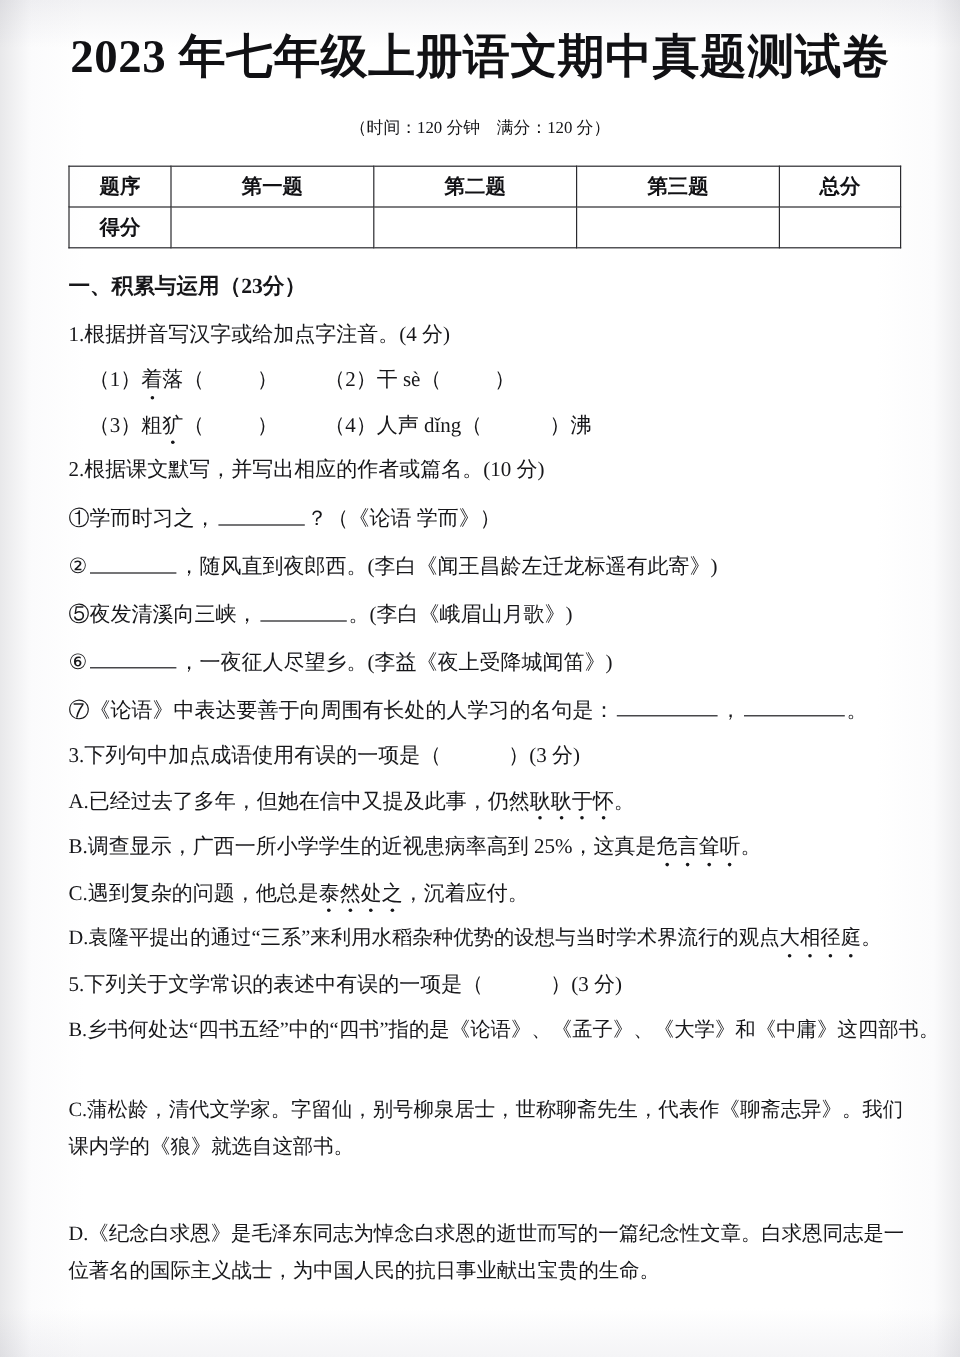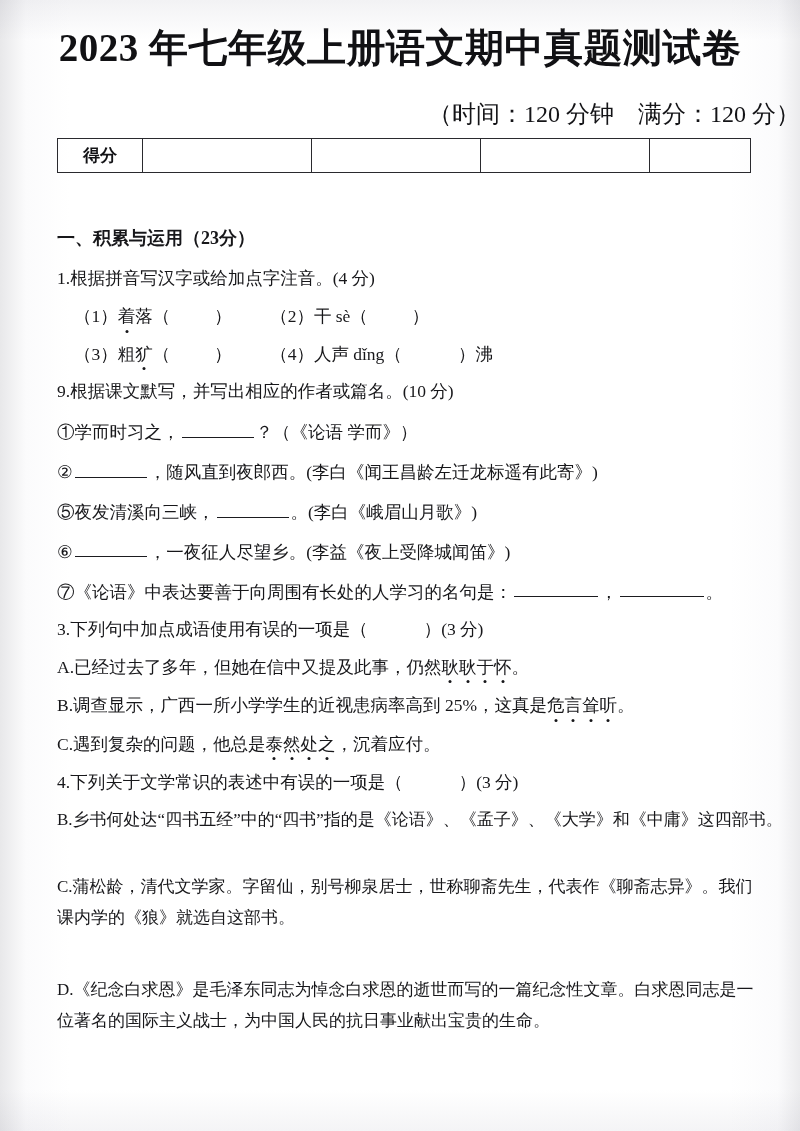--- a/index.html
+++ b/index.html
@@ -42,22 +42,22 @@
     font-size: 39px;
     letter-spacing: 0.5px;
     line-height: 1.15;
     color: #111114;
     white-space: nowrap;
   }
   .doc-subtitle {
     position: absolute;
     left: 0; top: 100px;
     width: 800px;
-    text-align: right;
-    font-size: 24px;
+    text-align: center;
+    font-size: 14px;
     line-height: 1.2;
     color: #141417;
     white-space: nowrap;
   }
 
   
   .score-table {
     position: absolute;
     left: 57px; top: 138px;
     width: 688px;
@@ -147,20 +147,27 @@
 <div class="paper"></div>
 
 <div class="sheet">
 
   <div class="doc-title">2023 年七年级上册语文期中真题测试卷</div>
   <div class="doc-subtitle">（时间：120 分钟　满分：120 分）</div>
 
   <table class="score-table">
     <tbody>
       <tr>
+        <td class="col-label">题序</td>
+        <td class="col-q">第一题</td>
+        <td class="col-q">第二题</td>
+        <td class="col-q">第三题</td>
+        <td class="col-total">总分</td>
+      </tr>
+      <tr>
         <td class="col-label">得分</td>
         <td class="col-q blank-cell"></td>
         <td class="col-q blank-cell"></td>
         <td class="col-q blank-cell"></td>
         <td class="col-total blank-cell"></td>
       </tr>
     </tbody>
   </table>
 
   <div class="content">
@@ -172,21 +179,21 @@
     <div class="line indent-1">
       <span>（1）</span><span class="dotted">着</span><span>落（</span><span class="gap"></span><span>）</span>
       <span style="display:inline-block;width:34px"></span><span>（2）</span><span>干 </span><span class="pinyin">sè</span><span>（</span><span class="gap"></span><span>）</span>
     </div>
 
     <div class="line indent-1">
       <span>（3）</span><span>粗</span><span class="dotted">犷</span><span>（</span><span class="gap"></span><span>）</span>
       <span style="display:inline-block;width:34px"></span><span>（4）</span><span>人声 </span><span class="pinyin">dǐng</span><span>（</span><span class="gap lg"></span><span>）沸</span>
     </div>
 
-    <div class="line q-stem" style="margin-top:6px">9.根据课文默写，并写出相应的作者或篇名。(10 分)</div>
+    <div class="line q-stem" style="margin-top:6px">2.根据课文默写，并写出相应的作者或篇名。(10 分)</div>
 
     <div class="line">
       <span>①</span><span>学而时习之，</span><span class="blank w-md"></span><span>？（《论语 学而》）</span>
     </div>
 
     <div class="line">
       <span>②</span><span class="blank w-md"></span><span>，随风直到夜郎西。(李白《闻王昌龄左迁龙标遥有此寄》)</span>
     </div>
 
 
@@ -212,23 +219,26 @@
     </div>
 
     <div class="line opt">
       <span>B.</span><span>调查显示，广西一所小学学生的近视患病率高到 25%，这真是</span><span class="dotted-run"><span class="dotted">危</span><span class="dotted">言</span><span class="dotted">耸</span><span class="dotted">听</span></span><span>。</span>
     </div>
 
     <div class="line opt">
       <span>C.</span><span>遇到复杂的问题，他总是</span><span class="dotted-run"><span class="dotted">泰</span><span class="dotted">然</span><span class="dotted">处</span><span class="dotted">之</span></span><span>，沉着应付。</span>
     </div>
 
+    <div class="line opt" style="font-size:17px">
+      <span>D.</span><span>袁隆平提出的通过“三系”来利用水稻杂种优势的设想与当时学术界流行的观点</span><span class="dotted-run"><span class="dotted">大</span><span class="dotted">相</span><span class="dotted">径</span><span class="dotted">庭</span></span><span>。</span>
+    </div>
 
     <div class="line q-stem" style="margin-top:8px">
-      <span>4.下列关于文学常识的表述中有误的一项是（</span><span class="gap lg"></span><span>）(3 分)</span>
+      <span>5.下列关于文学常识的表述中有误的一项是（</span><span class="gap lg"></span><span>）(3 分)</span>
     </div>
 
 
     <div class="line opt" style="font-size:17px">
       <span>B.</span><span>乡书何处达“四书五经”中的“四书”指的是《论语》、《孟子》、《大学》和《中庸》这四部书。</span>
     </div>
 
     <div class="line wrap opt two-line" style="font-size:17px">
       <span>C.</span><span>蒲松龄，清代文学家。字留仙，别号柳泉居士，世称聊斋先生，代表作《聊斋志异》。我们课内学的《狼》就选自这部书。</span>
     </div>

